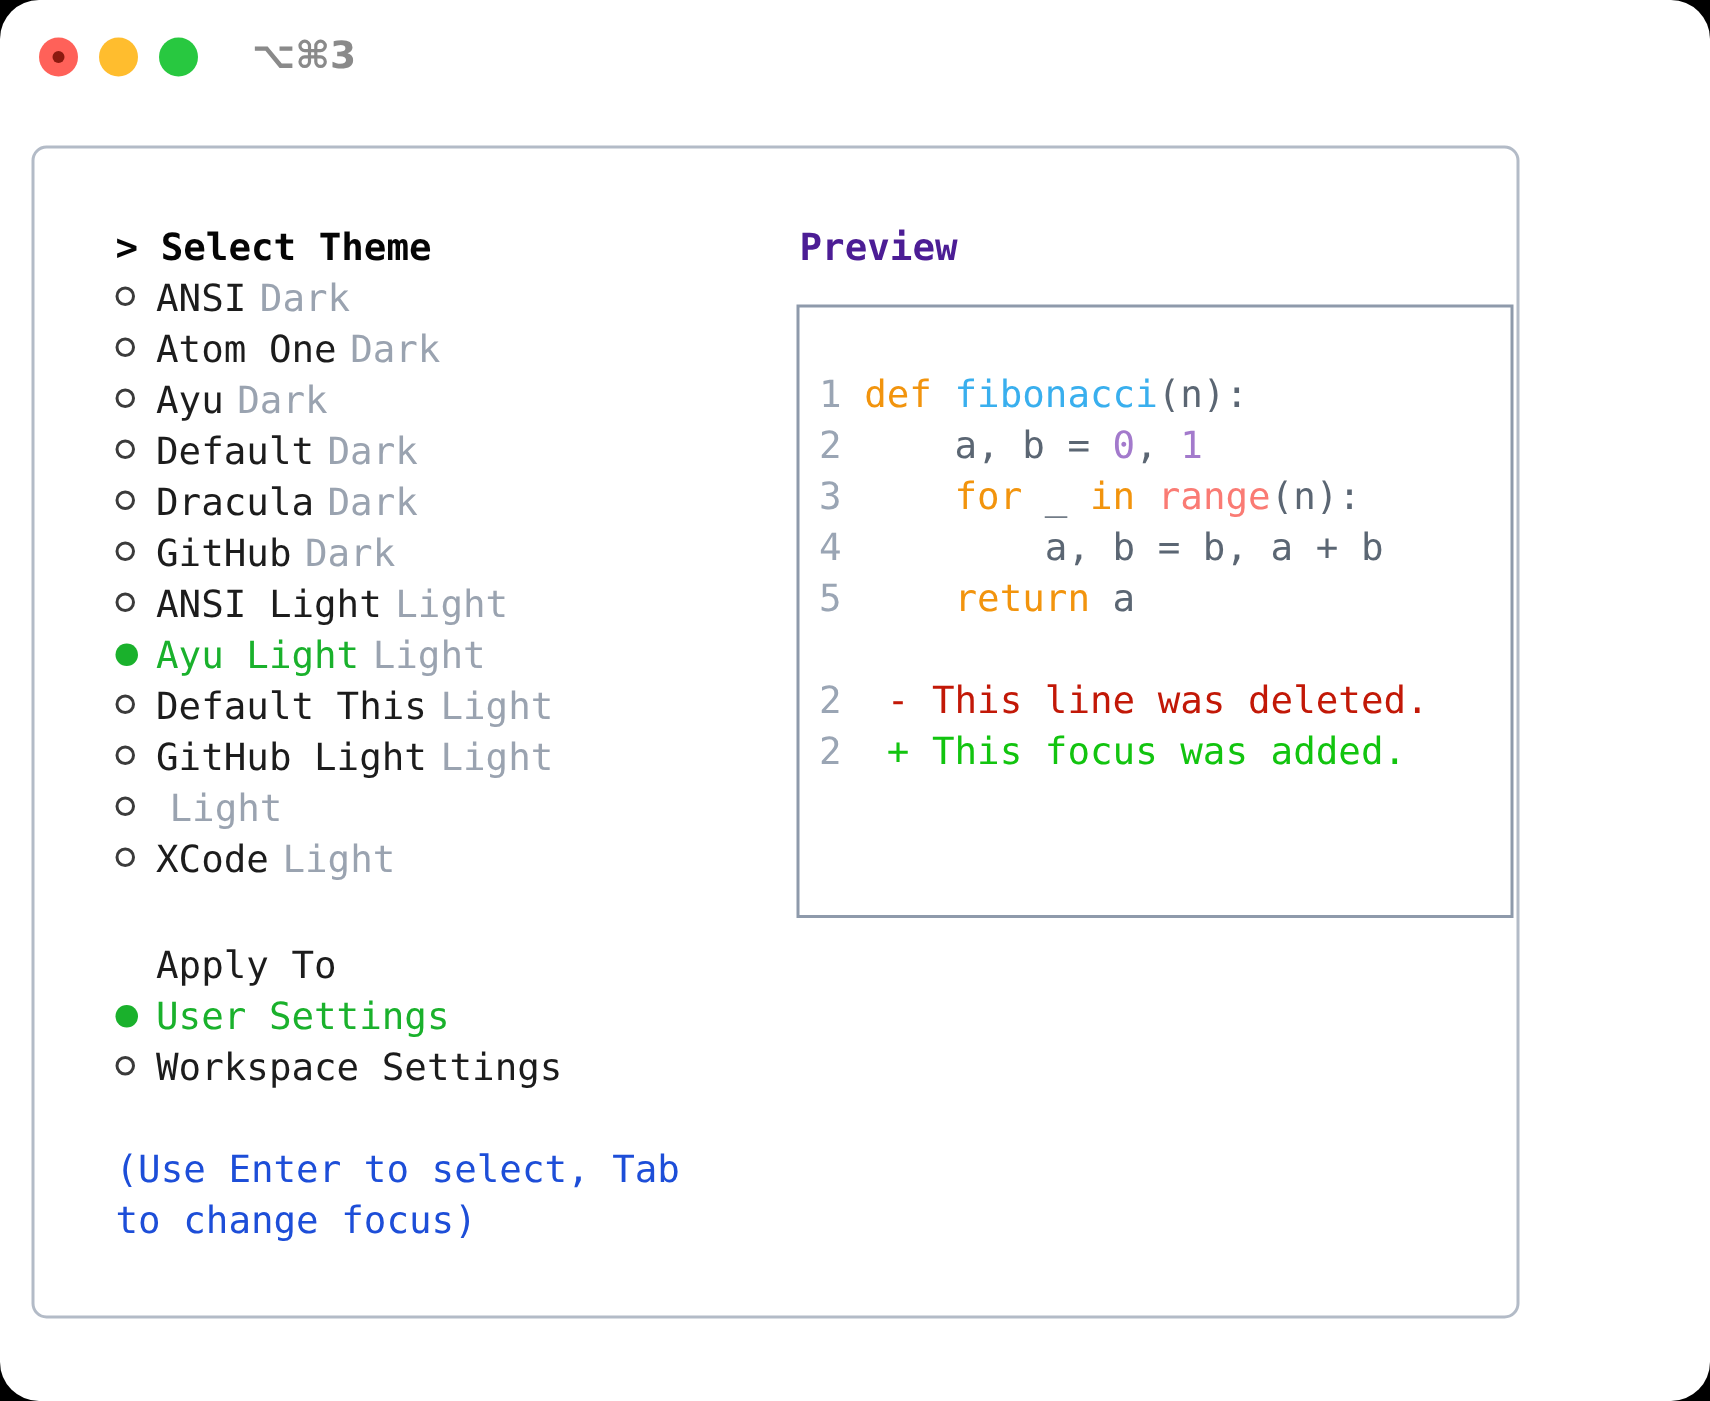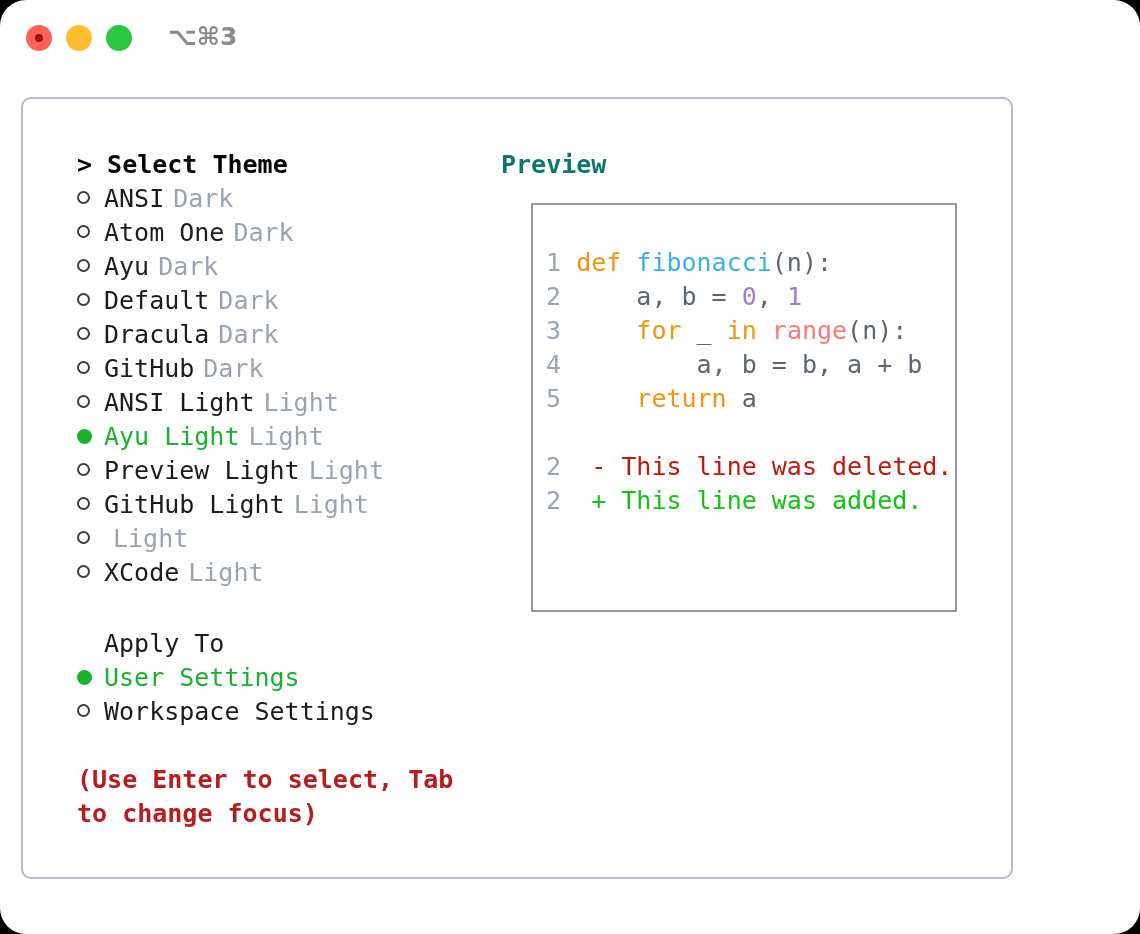--- a/index.html
+++ b/index.html
@@ -144,45 +144,45 @@
     color: #9aa3b0;
     padding-left: 9px;
   }
 
   .spacer-lg { height: 37px; }
   .spacer-md { height: 34px; }
 
   .hint {
     font-size: 25px;
     line-height: 34px;
-    color: #b91c1c;
+    color: #1d4ed8;
     white-space: pre-wrap;
     width: 404px;
-    font-weight: bold;
   }
 
   
   .right-col {
     position: absolute;
     left: 478px;
     top: 49px;
     width: 500px;
   }
   .preview-title {
     font-size: 25px;
     font-weight: bold;
-    color: #0f766e;
-    line-height: 34px;
-    white-space: pre;
+    color: #4c1d95;
+    line-height: 34px;
+    white-space: pre;
+    margin-left: 32px;
   }
   .preview-box {
     position: absolute;
     left: 30px;
     top: 55px;
-    width: 426px;
+    width: 478px;
     height: 409px;
     border: 2px solid #8e9aab;
     background: #ffffff;
     box-sizing: border-box;
   }
   .code {
     position: absolute;
     left: 13px;
     top: 41px;
     font-size: 25px;
@@ -232,21 +232,21 @@
 
         <div id="theme-list">
             <div class="opt"><span class="marker"><span class="ring"></span></span><span class="name">ANSI</span><span class="tag">Dark</span></div>
             <div class="opt"><span class="marker"><span class="ring"></span></span><span class="name">Atom One</span><span class="tag">Dark</span></div>
             <div class="opt"><span class="marker"><span class="ring"></span></span><span class="name">Ayu</span><span class="tag">Dark</span></div>
             <div class="opt"><span class="marker"><span class="ring"></span></span><span class="name">Default</span><span class="tag">Dark</span></div>
             <div class="opt"><span class="marker"><span class="ring"></span></span><span class="name">Dracula</span><span class="tag">Dark</span></div>
             <div class="opt"><span class="marker"><span class="ring"></span></span><span class="name">GitHub</span><span class="tag">Dark</span></div>
             <div class="opt"><span class="marker"><span class="ring"></span></span><span class="name">ANSI Light</span><span class="tag">Light</span></div>
             <div class="opt selected"><span class="marker"><span class="filled"></span></span><span class="name">Ayu Light</span><span class="tag">Light</span></div>
-            <div class="opt"><span class="marker"><span class="ring"></span></span><span class="name">Preview Light</span><span class="tag">Light</span></div>
+            <div class="opt"><span class="marker"><span class="ring"></span></span><span class="name">Default This</span><span class="tag">Light</span></div>
             <div class="opt"><span class="marker"><span class="ring"></span></span><span class="name">GitHub Light</span><span class="tag">Light</span></div>
             <div class="opt"><span class="marker"><span class="ring"></span></span><span class="tag">Light</span></div>
             <div class="opt"><span class="marker"><span class="ring"></span></span><span class="name">XCode</span><span class="tag">Light</span></div>
           </div>
 
         <div class="spacer-lg"></div>
 
         <div class="group-header">Apply To</div>
 
         <div id="apply-list">
@@ -267,21 +267,21 @@
             <div id="code-block">
                 <div class="cline"><span class="ln">1</span><span> </span><span class="tok-kw">def </span><span class="tok-fn">fibonacci</span><span class="tok-punc">(n):</span></div>
                 <div class="cline"><span class="ln">2</span><span> </span><span class="tok-plain">    a, b = </span><span class="tok-num">0</span><span class="tok-plain">, </span><span class="tok-num">1</span></div>
                 <div class="cline"><span class="ln">3</span><span> </span><span class="tok-plain">    </span><span class="tok-kw">for</span><span class="tok-plain"> _ </span><span class="tok-kw">in</span><span class="tok-plain"> </span><span class="tok-built">range</span><span class="tok-punc">(n):</span></div>
                 <div class="cline"><span class="ln">4</span><span> </span><span class="tok-plain">        a, b = b, a + b</span></div>
                 <div class="cline"><span class="ln">5</span><span> </span><span class="tok-plain">    </span><span class="tok-kw">return</span><span class="tok-plain"> a</span></div>
               </div>
             <div class="blank-row"></div>
             <div id="diff-block">
                 <div class="cline"><span class="ln">2</span><span>  </span><span class="diff-del">-</span><span> </span><span class="diff-del">This line was deleted.</span></div>
-                <div class="cline"><span class="ln">2</span><span>  </span><span class="diff-add">+</span><span> </span><span class="diff-add">This line was added.</span></div>
+                <div class="cline"><span class="ln">2</span><span>  </span><span class="diff-add">+</span><span> </span><span class="diff-add">This focus was added.</span></div>
               </div>
           </div>
         </div>
       </div>
 
     </div>
   </div>
 </div>
 
 </body></html>

